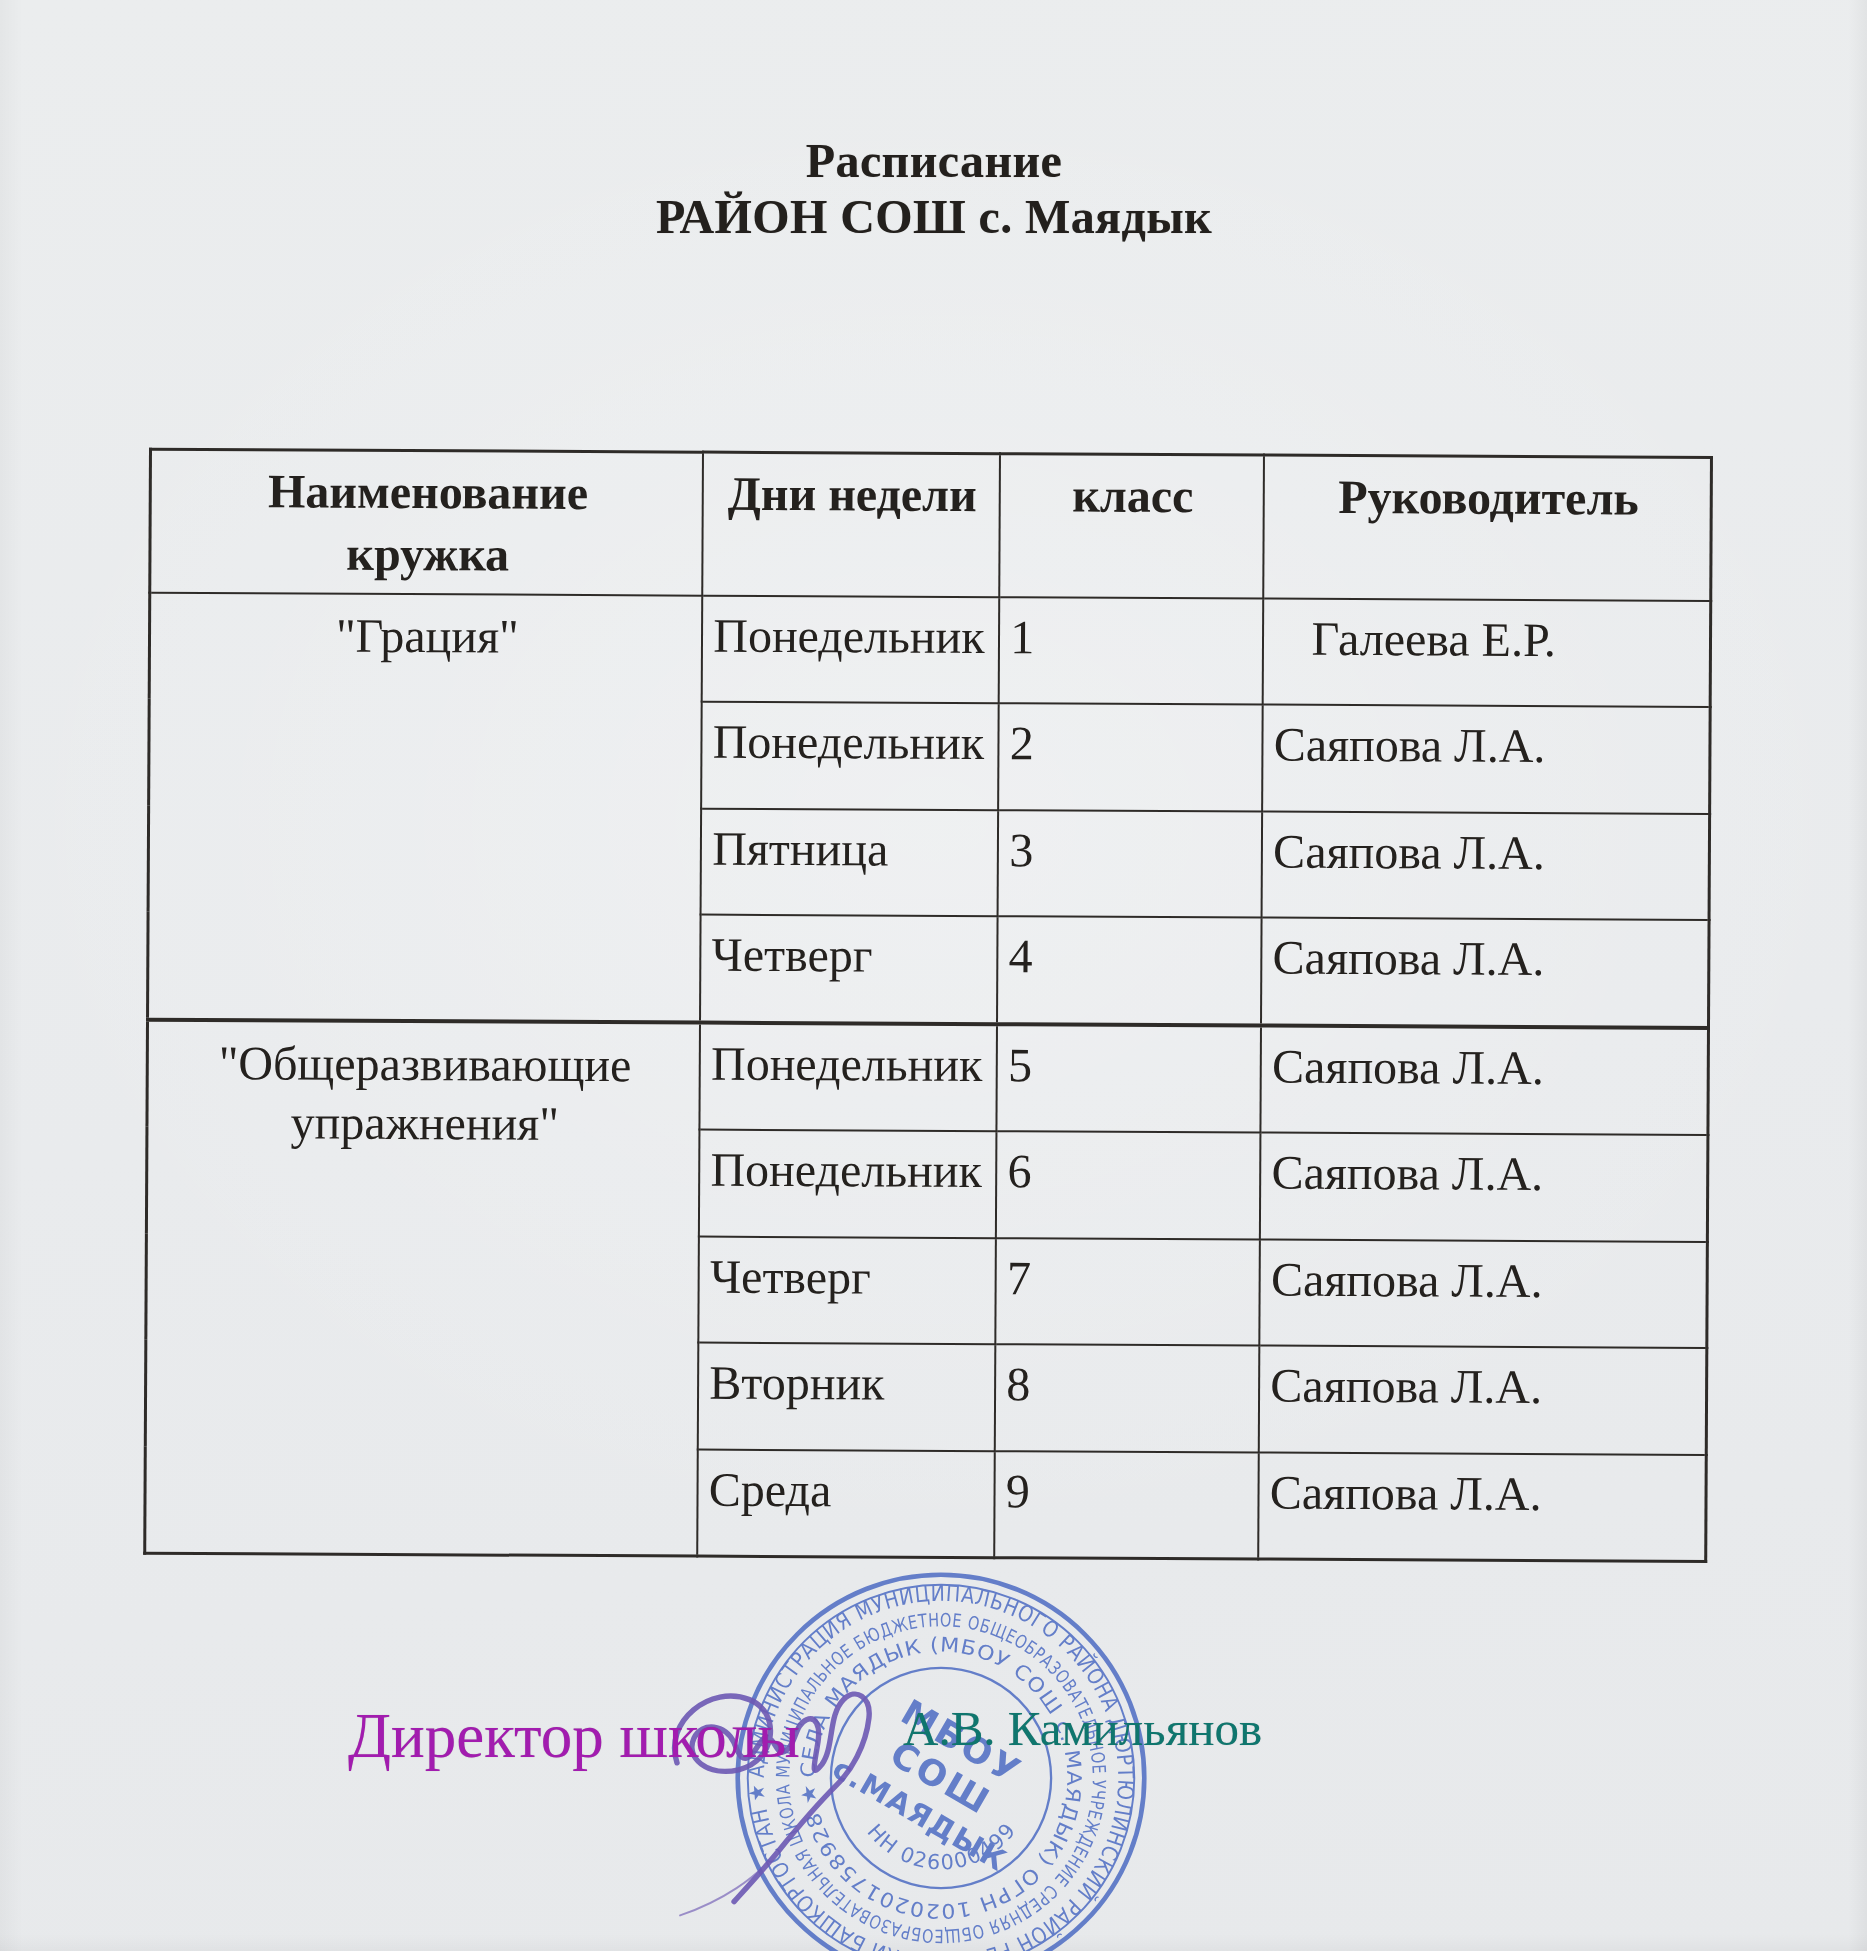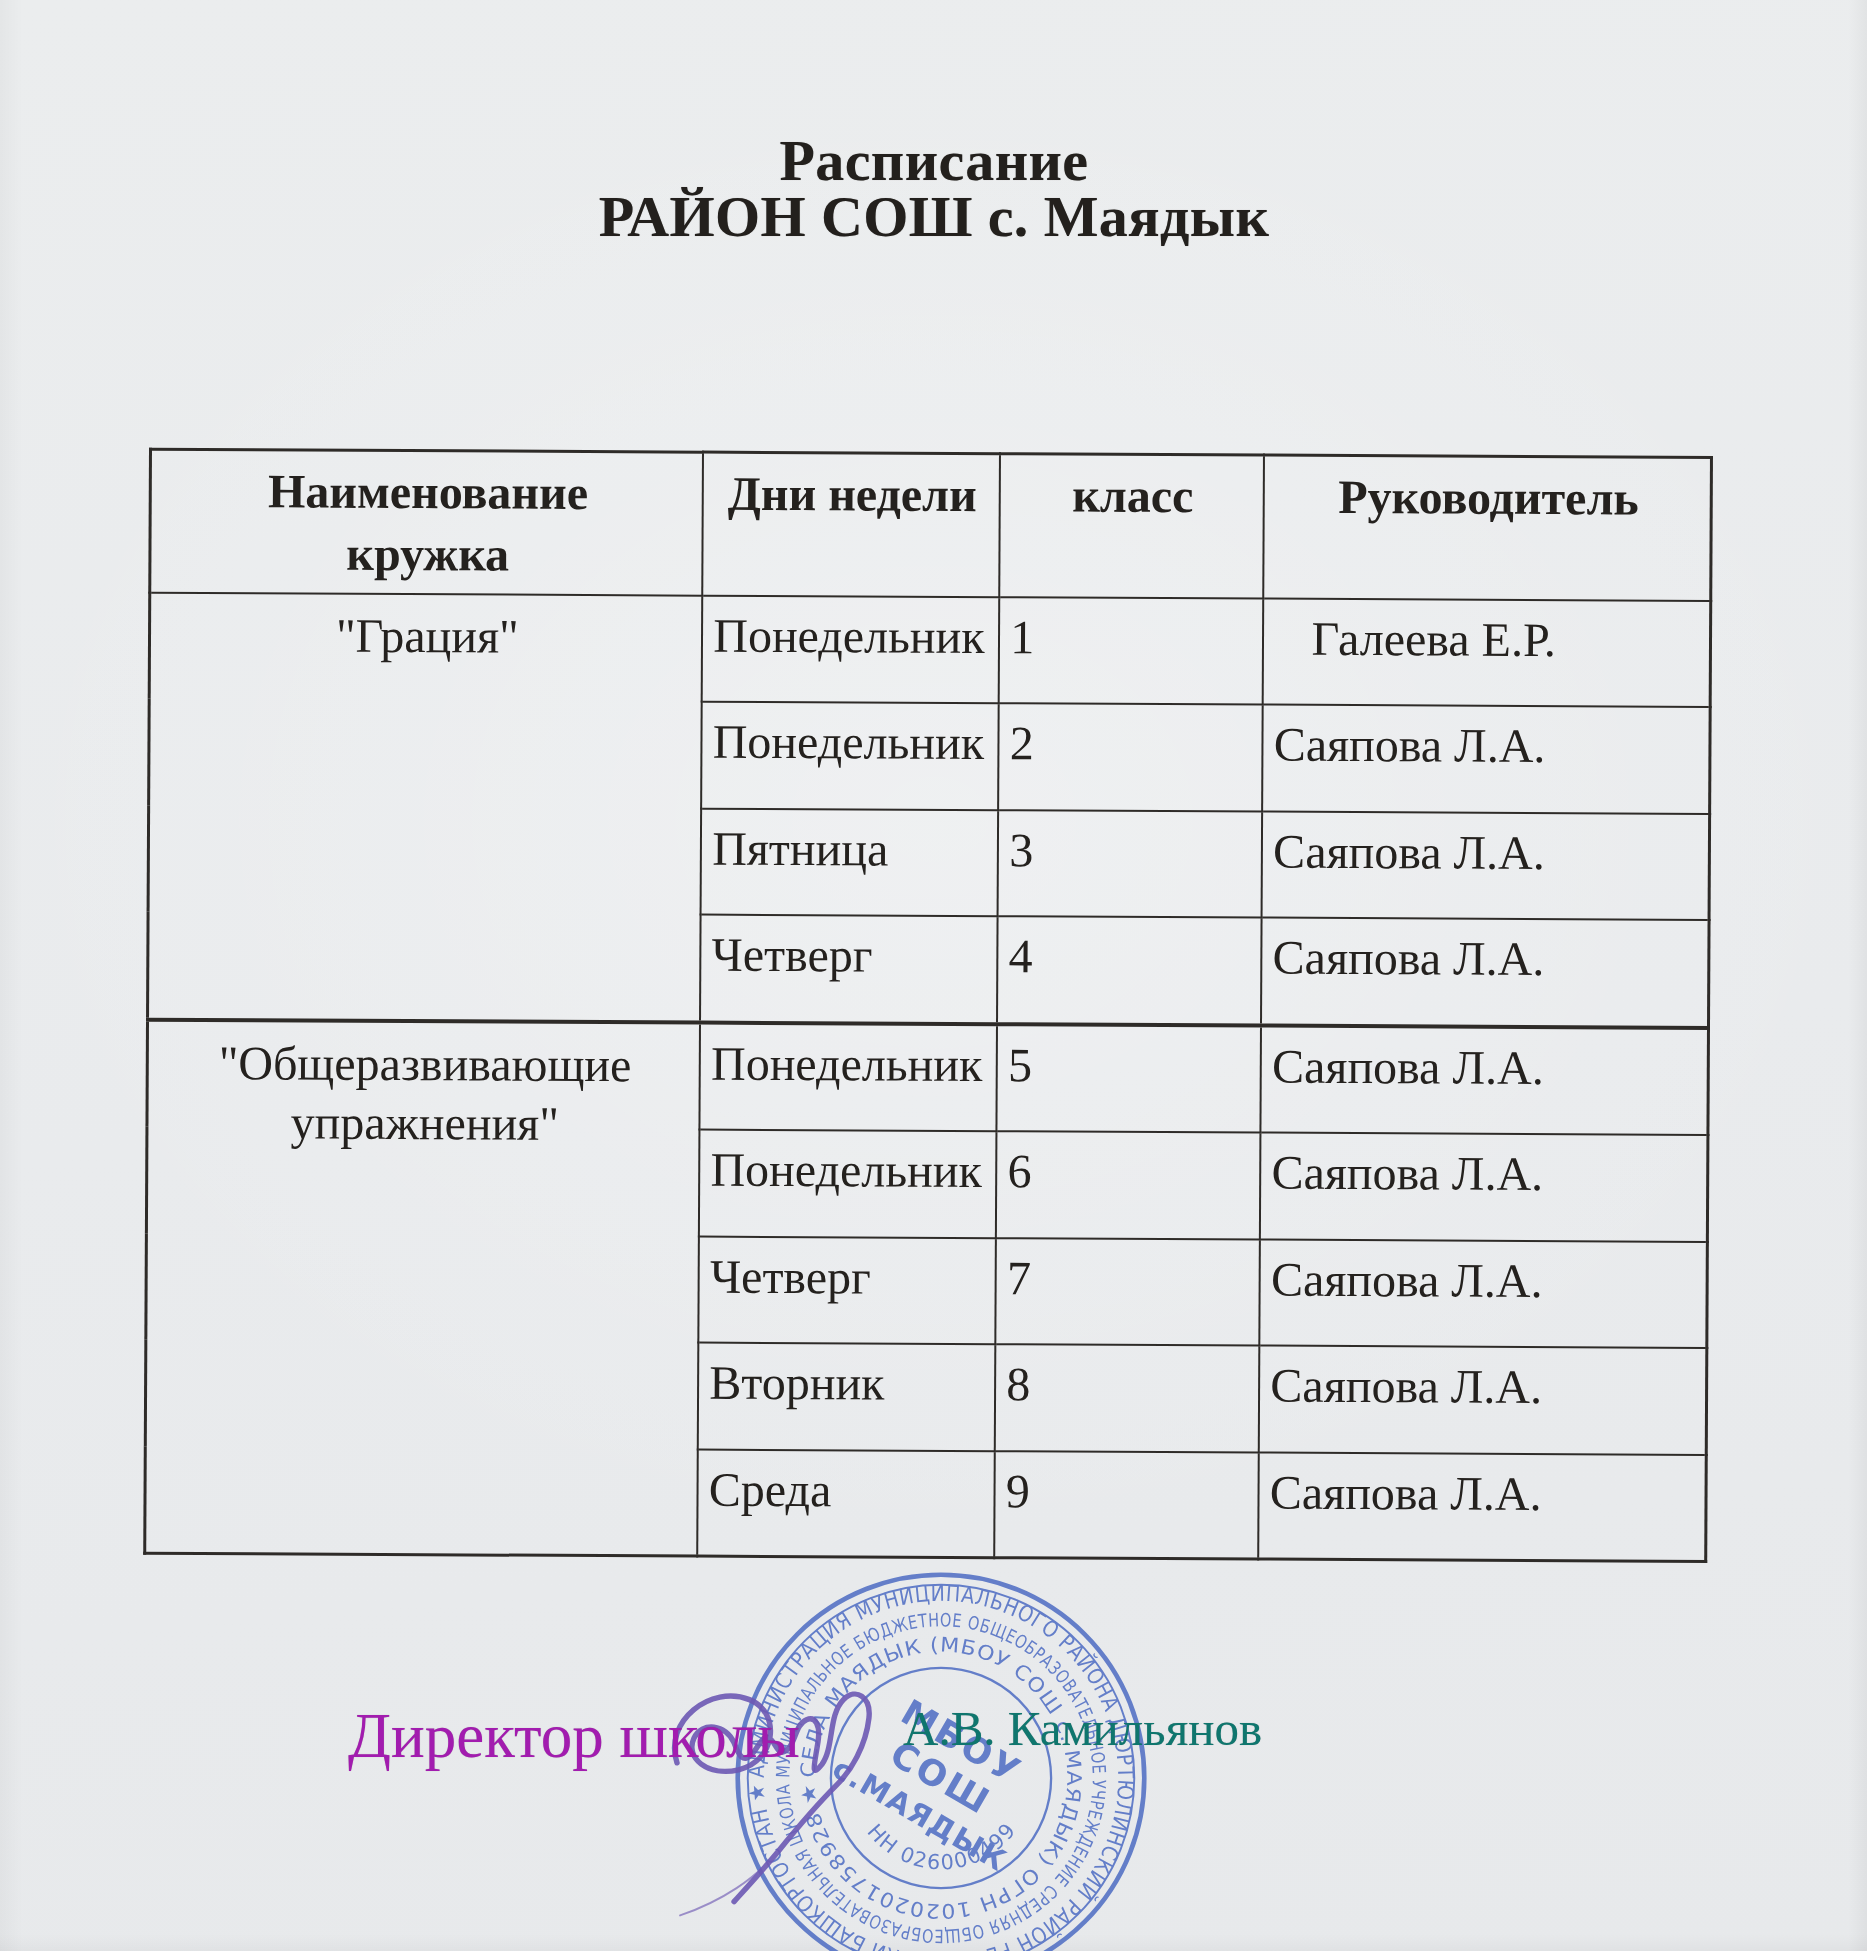--- a/index.html
+++ b/index.html
@@ -14,21 +14,21 @@
   .scan-shade{position:absolute;inset:0;pointer-events:none;
     background:
       radial-gradient(1387px 1079px at 50% 42%, rgba(255,255,255,0.25), rgba(0,0,0,0) 70%),
       linear-gradient(90deg, rgba(0,0,0,0.03) 0, rgba(0,0,0,0) 23px),
       linear-gradient(270deg, rgba(0,0,0,0.045) 0, rgba(0,0,0,0) 20px),
       linear-gradient(0deg, rgba(0,0,0,0.03) 0, rgba(0,0,0,0) 17px);
   }
 
   .title-block{
     position:absolute;left:0;top:133px;width:1868px;text-align:center;
-    font-weight:bold;font-size:58px;line-height:56px;letter-spacing:0.4px;
+    font-weight:bold;font-size:48px;line-height:56px;letter-spacing:0.4px;
     color:#23201d;
     text-shadow:0 0 0.8px rgba(40,36,32,0.35);
   }
 
   table.schedule{
     position:absolute;left:149px;top:451px;
     border-collapse:collapse;table-layout:fixed;
     width:1561px;
     transform:rotate(0.3deg);transform-origin:40% 0;
     font-size:48px;color:#24211e;

